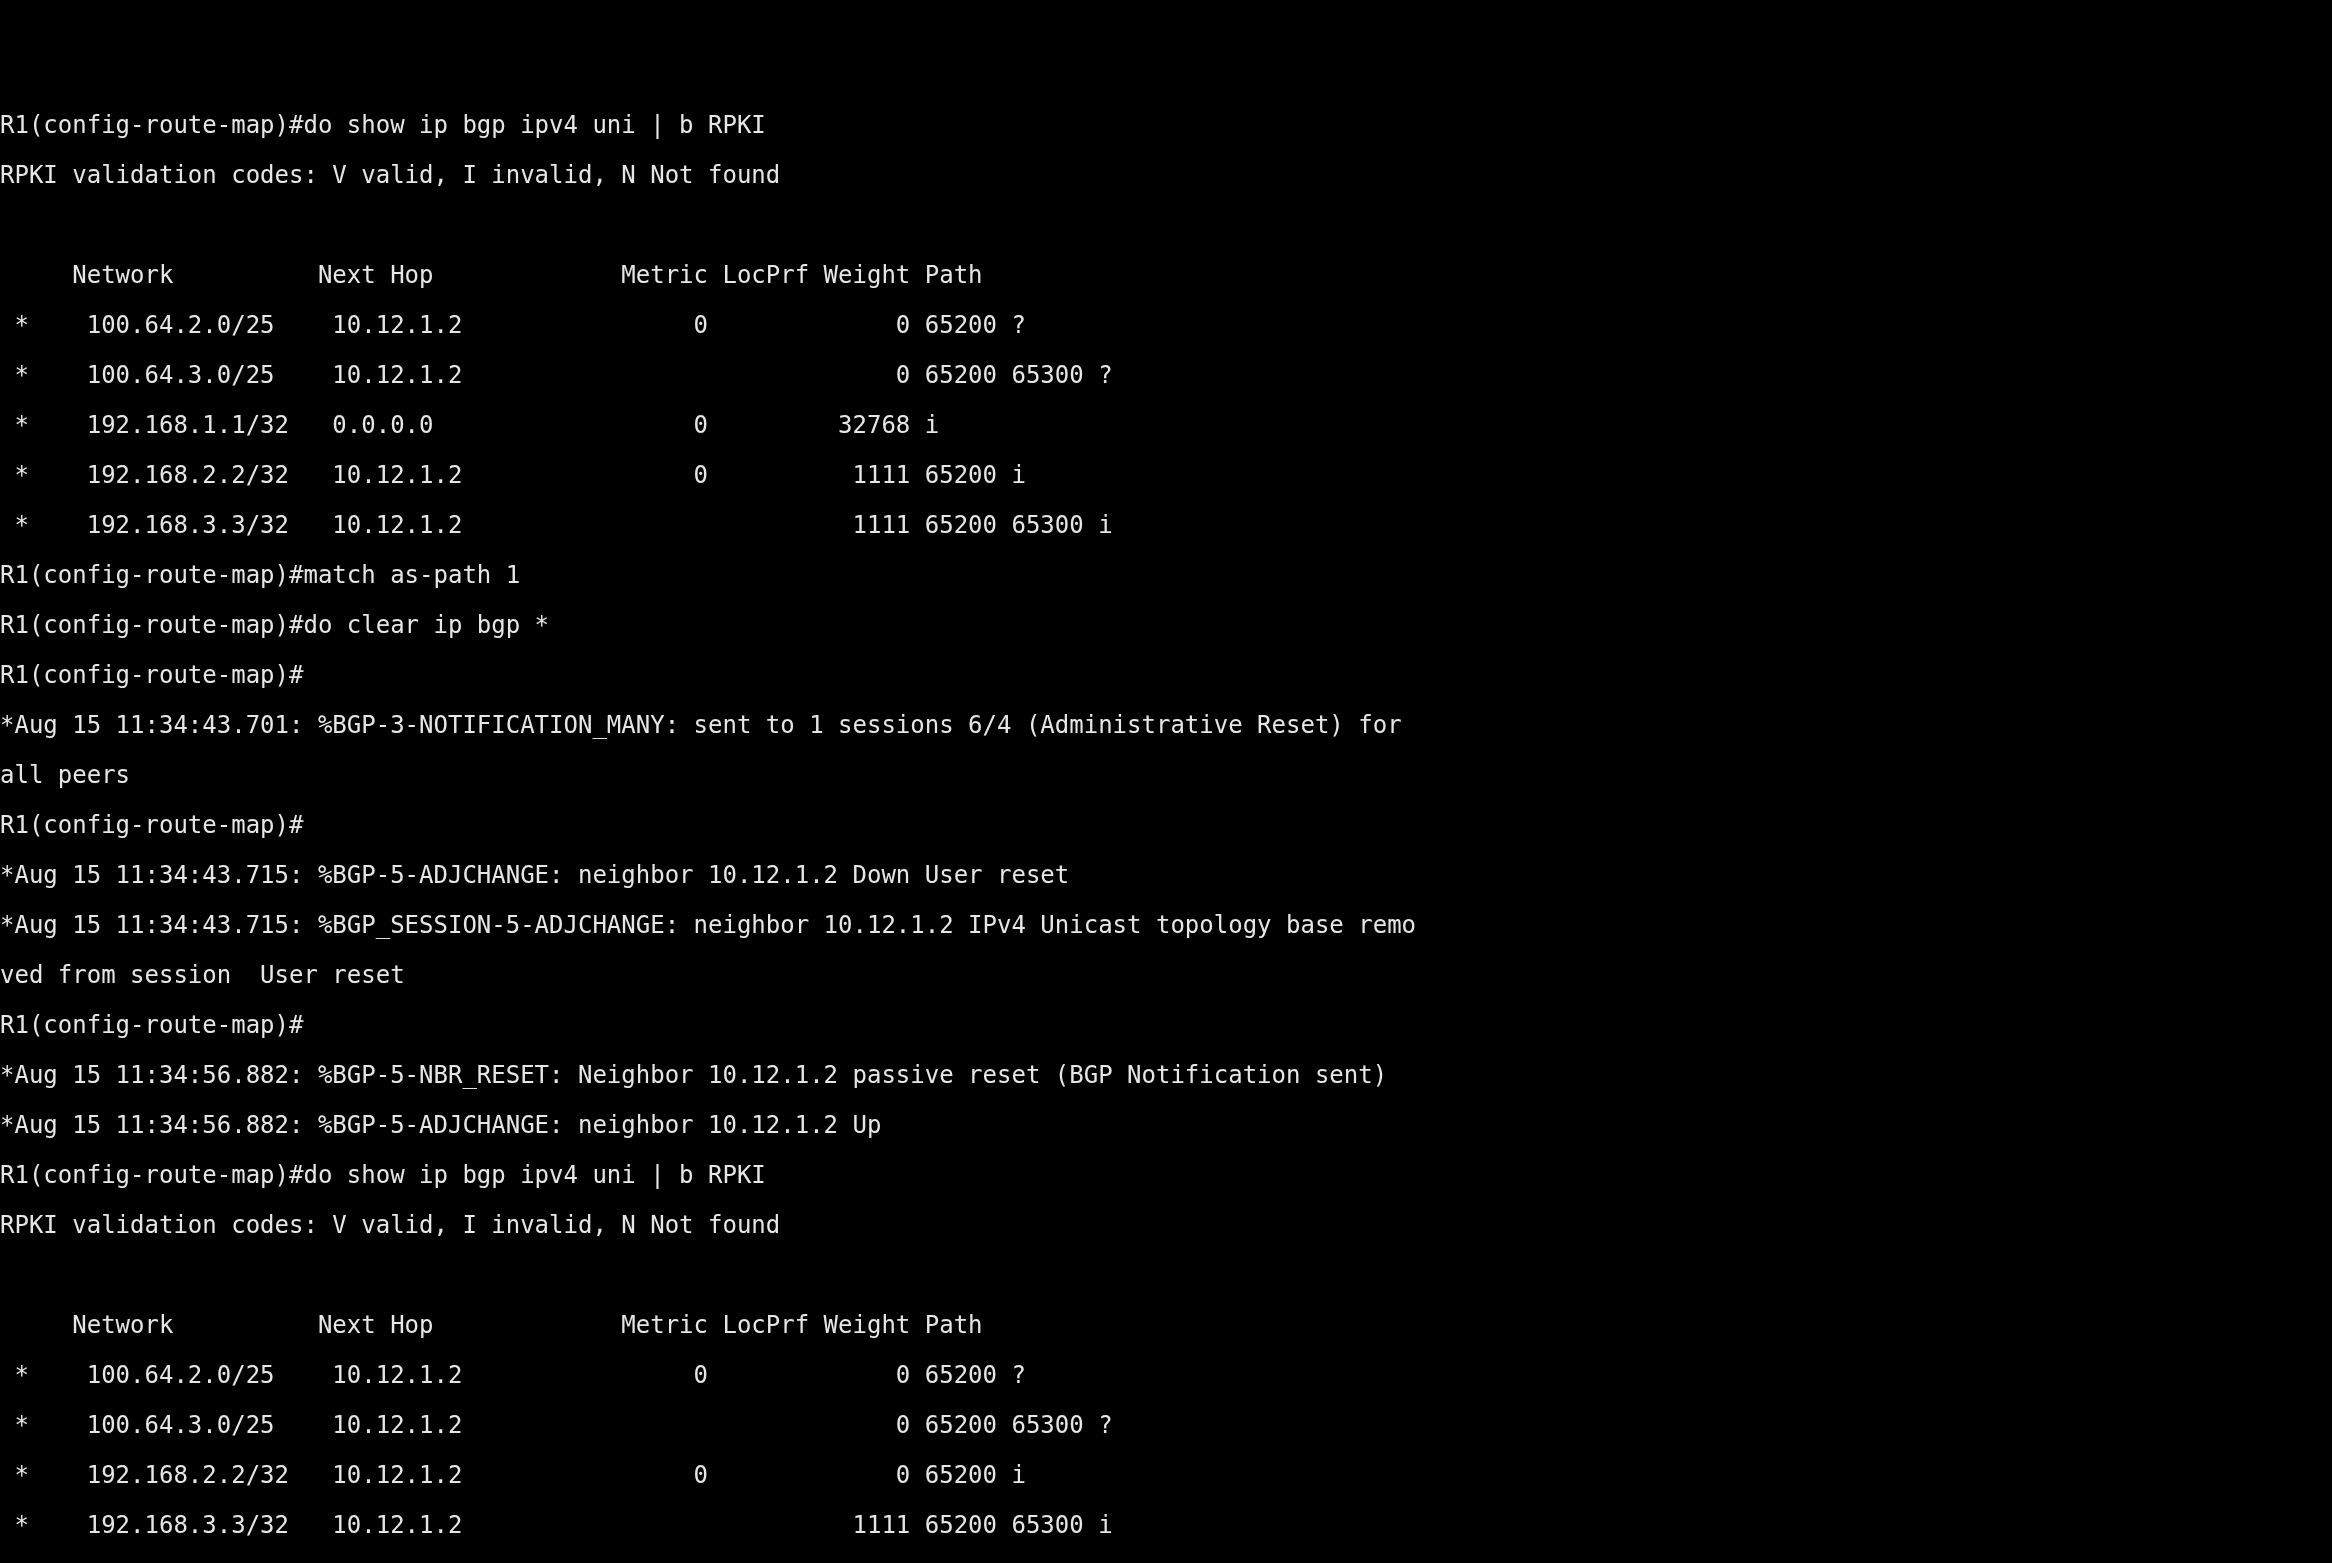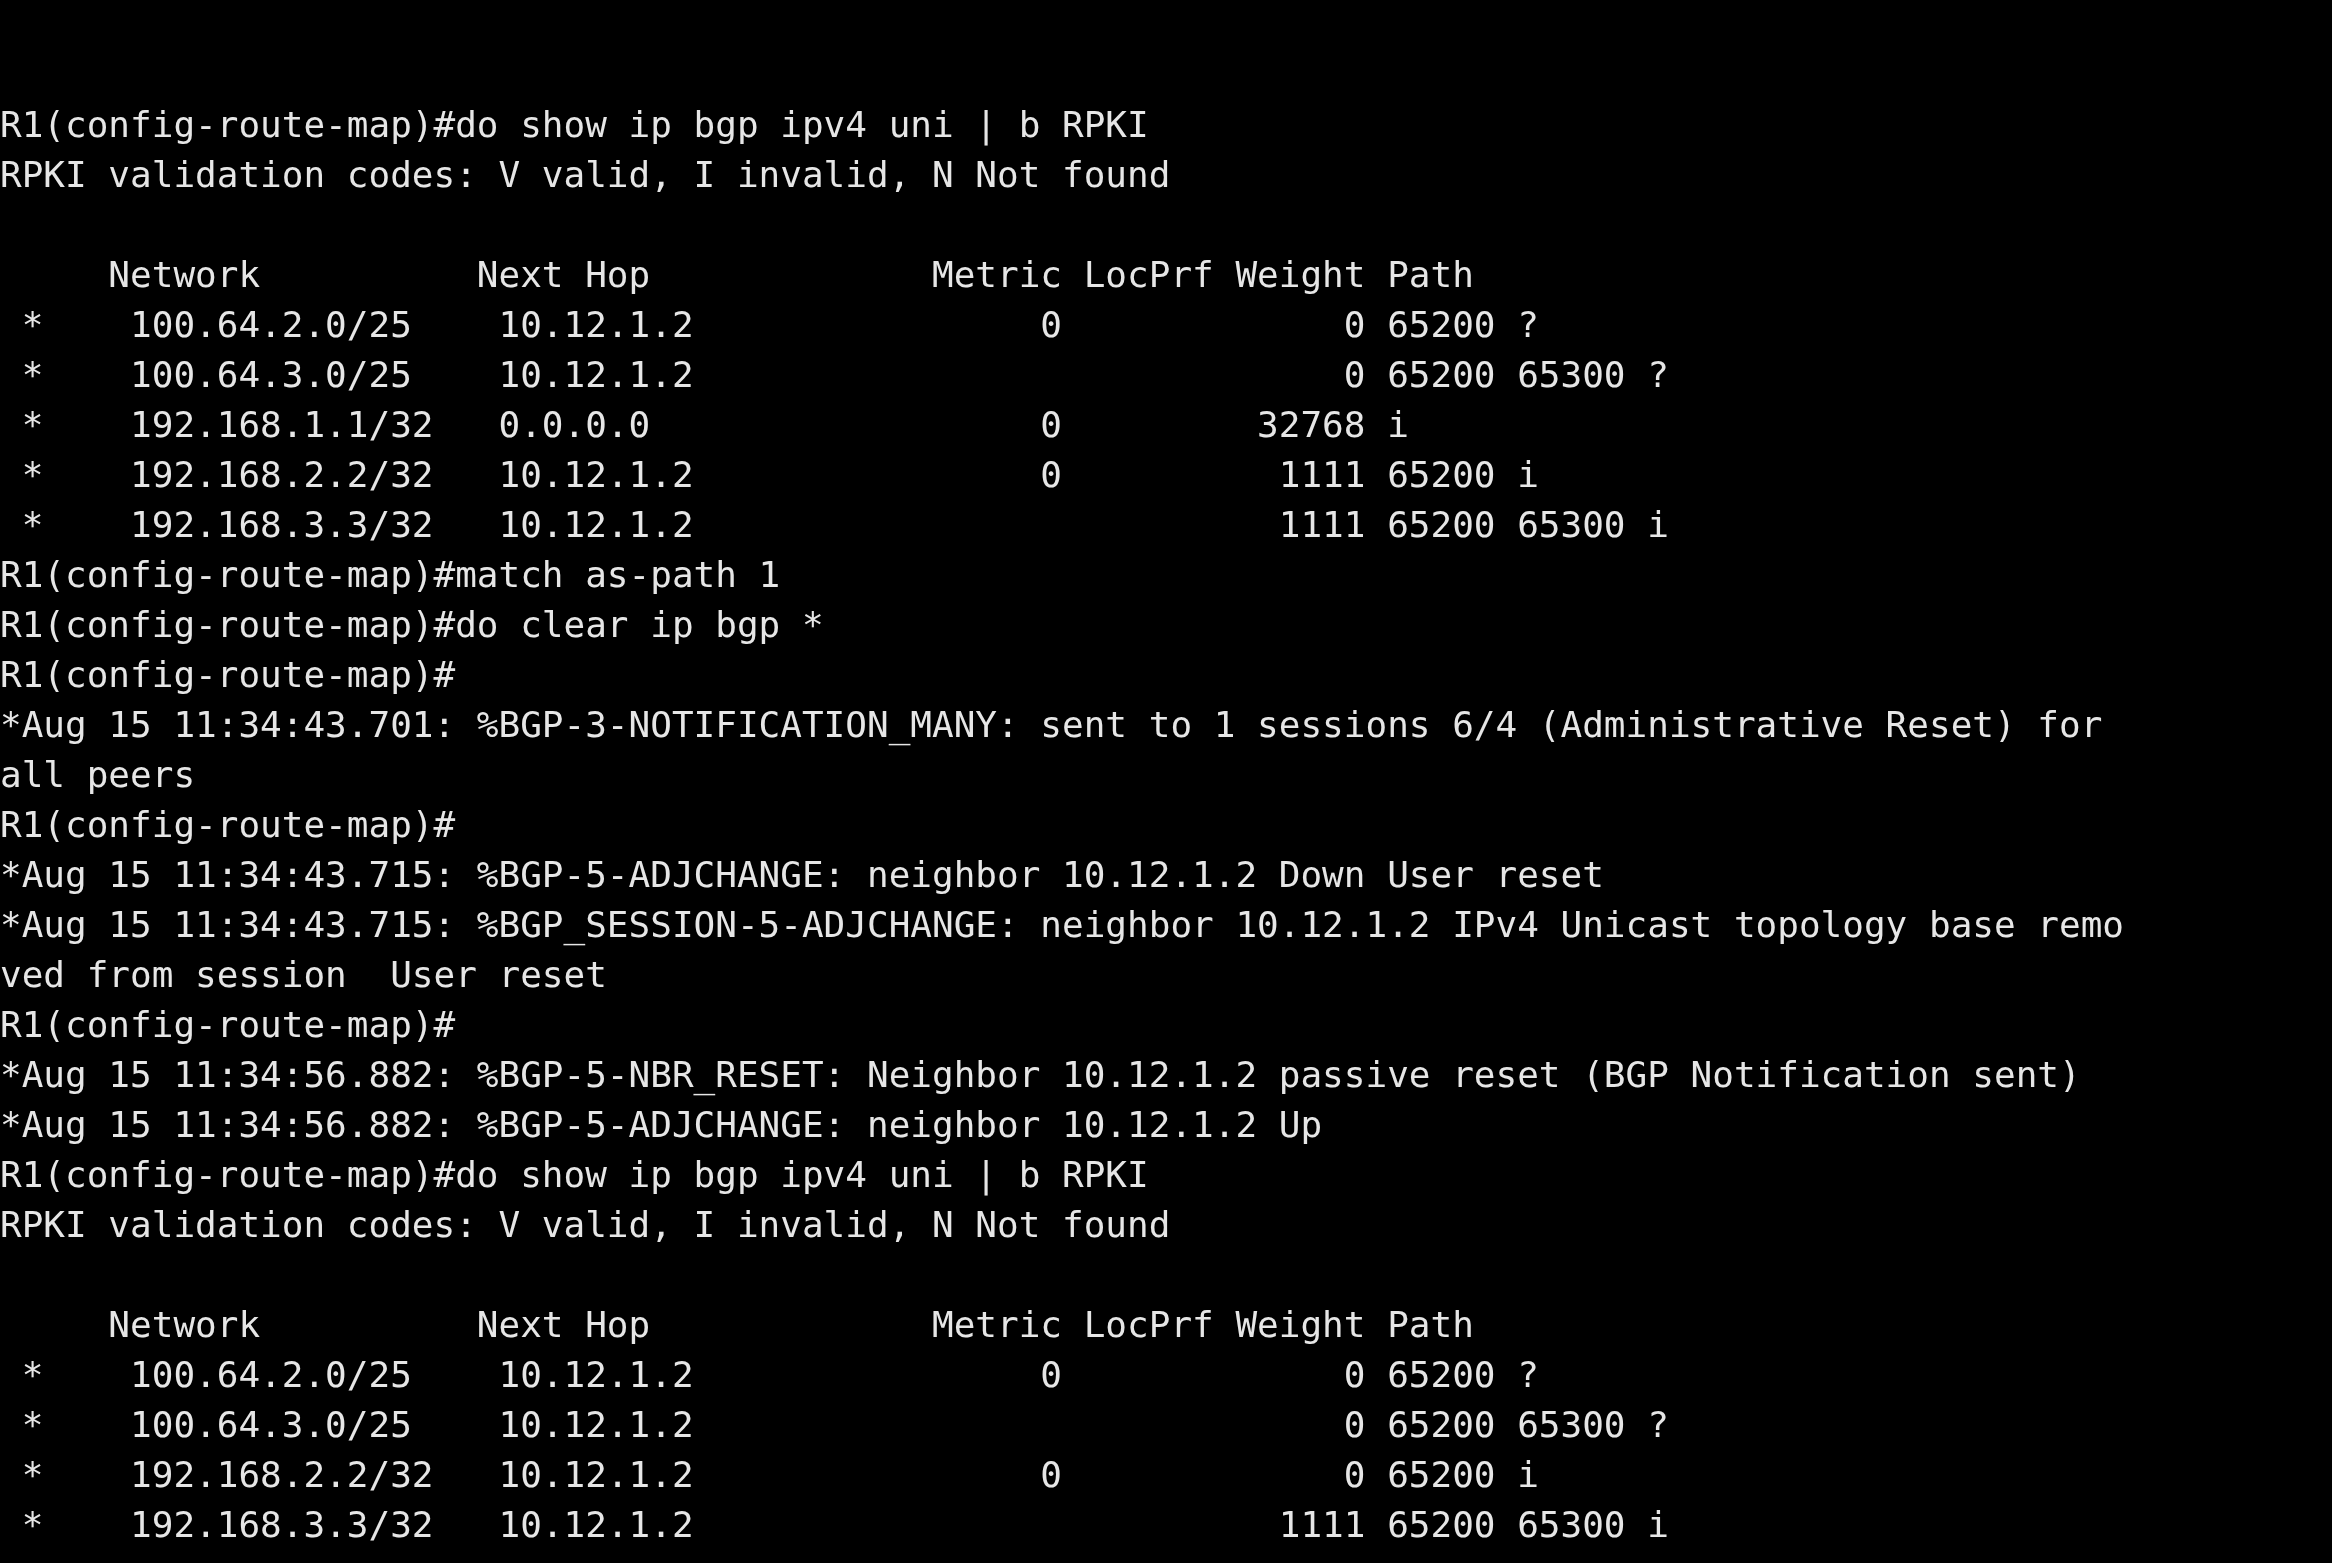--- a/index.html
+++ b/index.html
@@ -14,21 +14,21 @@
     font-family: "DejaVu Sans Mono", monospace;
   }
   #terminal {
     box-sizing: border-box;
     width: 2333px;
     height: 1563px;
     background: #000000;
     color: #e6e6e6;
     padding: 0px 0px 0px 0px;
     font-family: "DejaVu Sans Mono", monospace;
-    font-size: 36px;
+    font-size: 24px;
     line-height: 50px;
     letter-spacing: 0px;
     white-space: pre;
     font-weight: 400;
   }
   .line {
     display: block;
     height: 50px;
     white-space: pre;
   }

